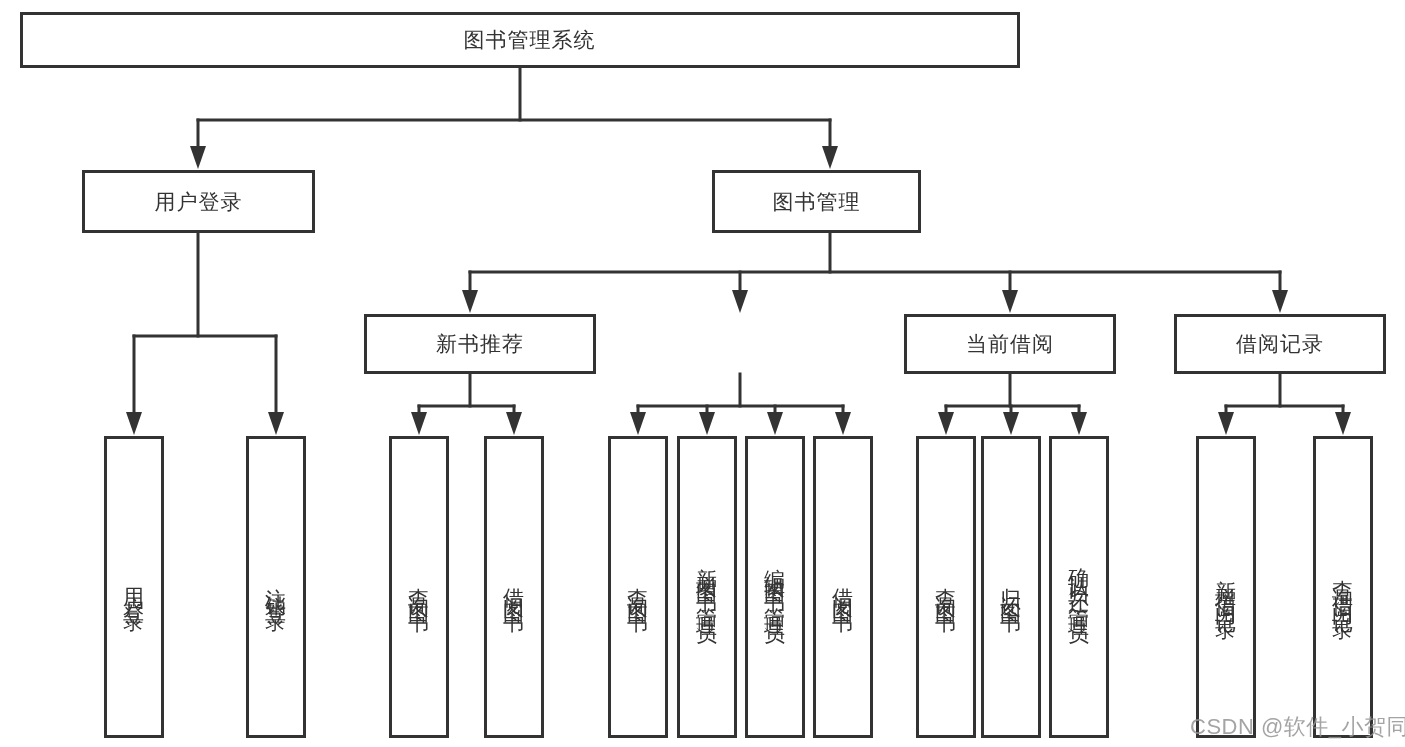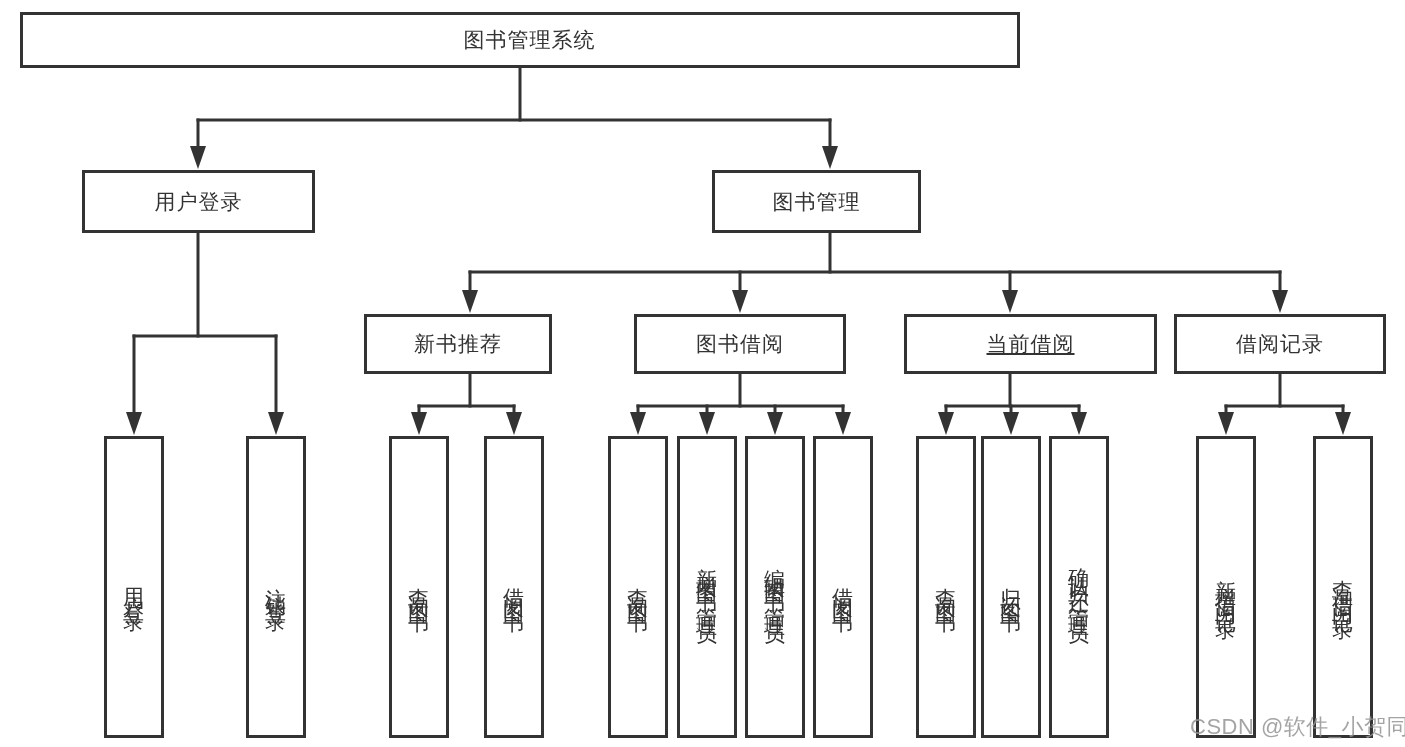--- a/index.html
+++ b/index.html
@@ -139,27 +139,24 @@
     <span class="hlabel">图书管理系统</span>
   </div>
 
   <div class="box" style="left:82px; top:170px; width:233px; height:63px;">
     <span class="hlabel">用户登录</span>
   </div>
   <div class="box" style="left:712px; top:170px; width:209px; height:63px;">
     <span class="hlabel">图书管理</span>
   </div>
 
-  <div class="box" style="left:364px; top:314px; width:188px; height:60px;">
+  <div class="box" style="left:364px; top:314px; width:232px; height:60px;">
     <span class="hlabel">新书推荐</span>
   </div>
-  <div class="box" style="left:634px; top:314px; width:212px; height:60px;">
-    <span class="hlabel">图书借阅</span>
-  </div>
-  <div class="box" style="left:904px; top:314px; width:253px; height:60px;text-decoration:underline;">
+  <div class="box" style="left:904px; top:314px; width:212px; height:60px;">
     <span class="hlabel">当前借阅</span>
   </div>
   <div class="box" style="left:1174px; top:314px; width:212px; height:60px;">
     <span class="hlabel">借阅记录</span>
   </div>
 
   <div class="box leaf" style="left:104px; top:436px; width:60px; height:302px;">
     <span class="vlabel">用户登录</span>
   </div>
   <div class="box leaf" style="left:246px; top:436px; width:60px; height:302px;">

